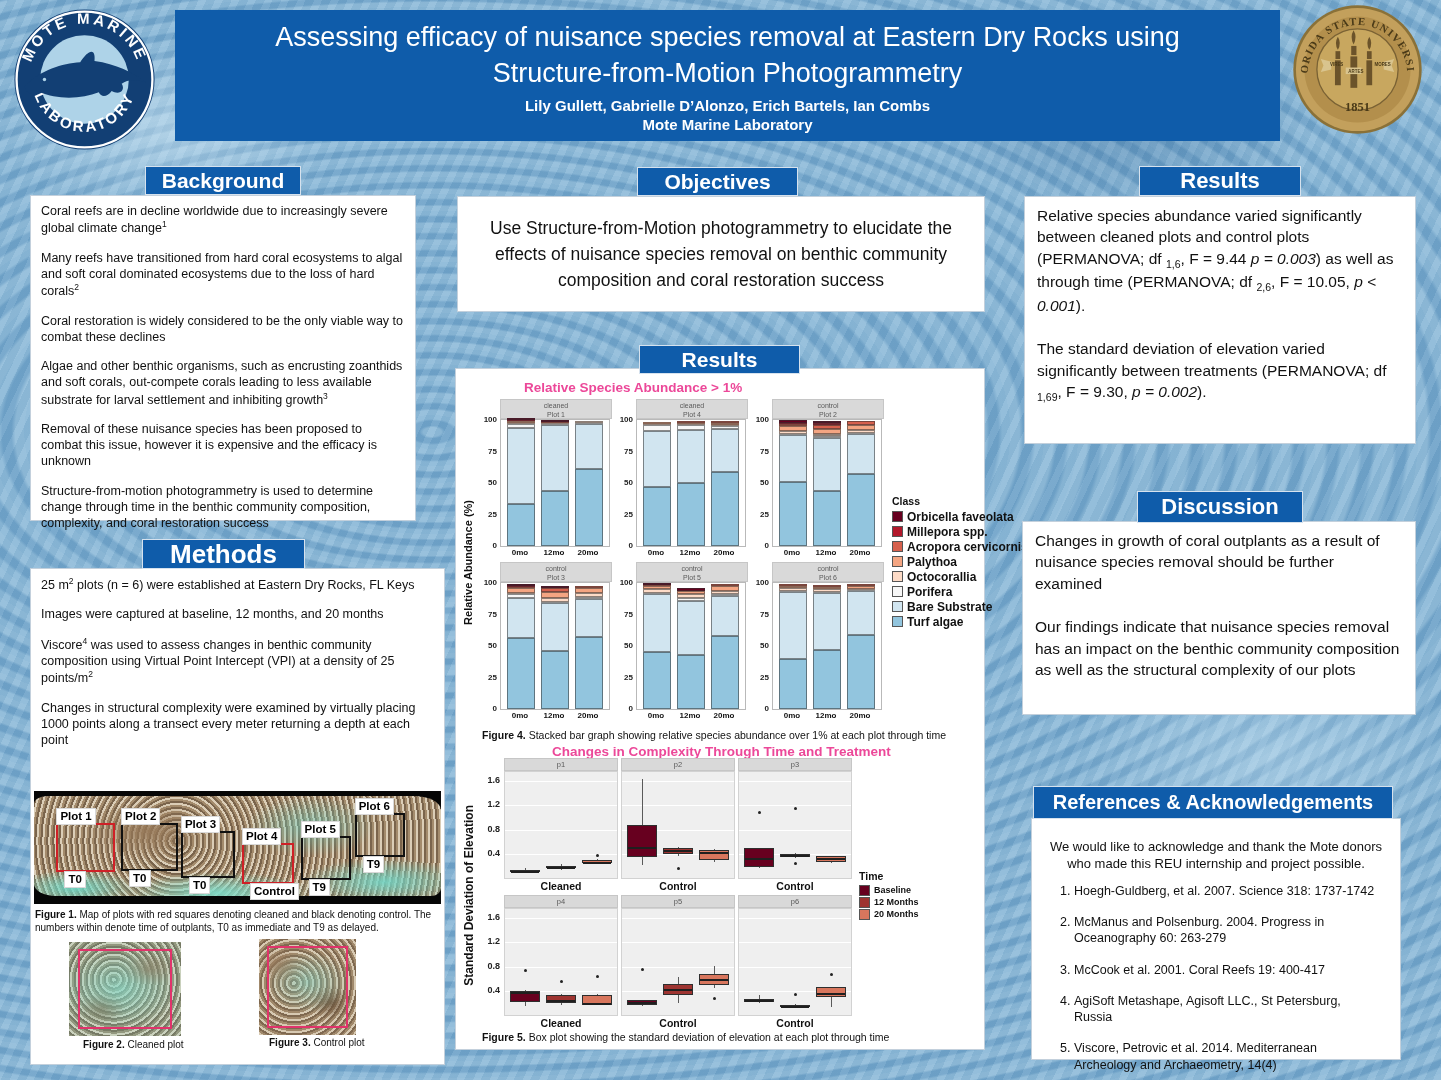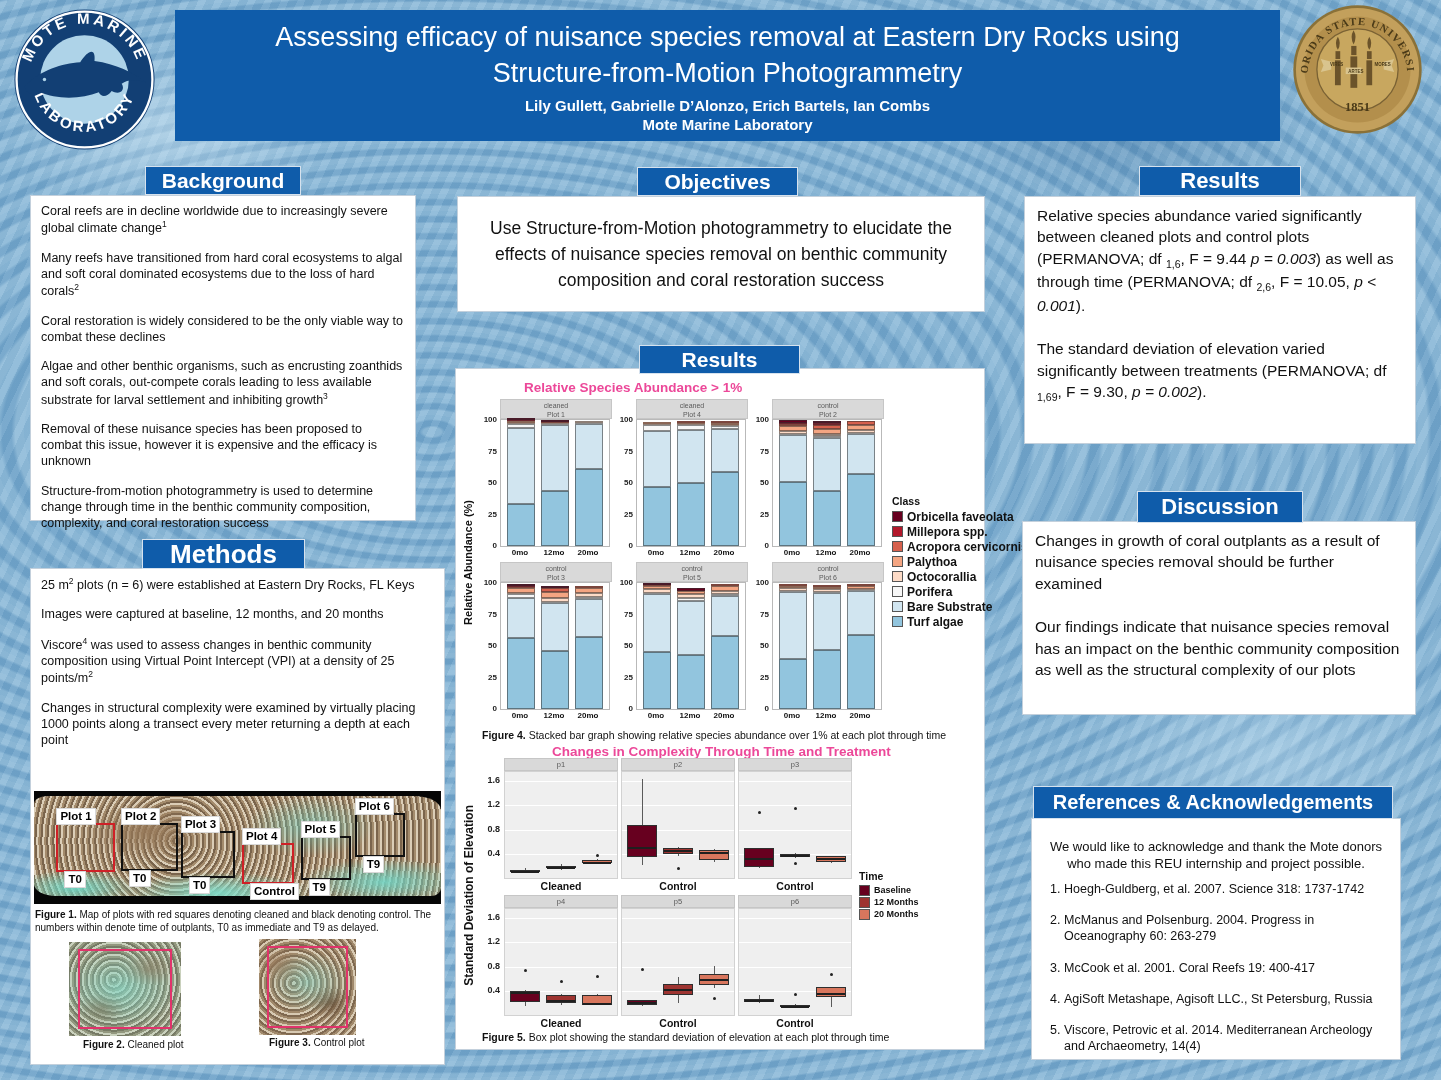--- a/index.html
+++ b/index.html
@@ -114,21 +114,21 @@
   .f5xlab{text-align:center;font-size:10.5px;font-weight:bold;margin-top:1px;}
   .legend5{margin-left:4px;flex:0 0 72px;}
   .legend5 .litem span:last-child{font-size:9px;}
   
   #res-r-box{left:1024px;top:196px;width:392px;height:248px;padding:8px 12px;font-size:15.5px;line-height:1.38;}
   #res-r-box p{margin:0 0 22px 0;}
   #disc-box{left:1022px;top:521px;width:394px;height:194px;padding:8px 12px;font-size:15.5px;line-height:1.38;}
   #disc-box p{margin:0 0 22px 0;}
   #ref-box{left:1031px;top:818px;width:370px;height:242px;padding:18px 10px;font-size:12.5px;line-height:1.3;}
   #ack-text{text-align:center;font-size:13px;margin:2px 6px 8px 6px;}
-  #ref-list{margin:0;padding-left:22px;}
+  #ref-list{margin:10px;padding-left:22px;}
   #ref-list li{margin-bottom:15px;}
 </style>
 </head>
 <body>
 
 <div id="bg-texture"></div>
 
 <div id="mote-logo">
   <svg viewBox="0 0 100 100" width="143" height="143">
     <circle cx="50" cy="50" r="49" fill="#123f74"></circle>

